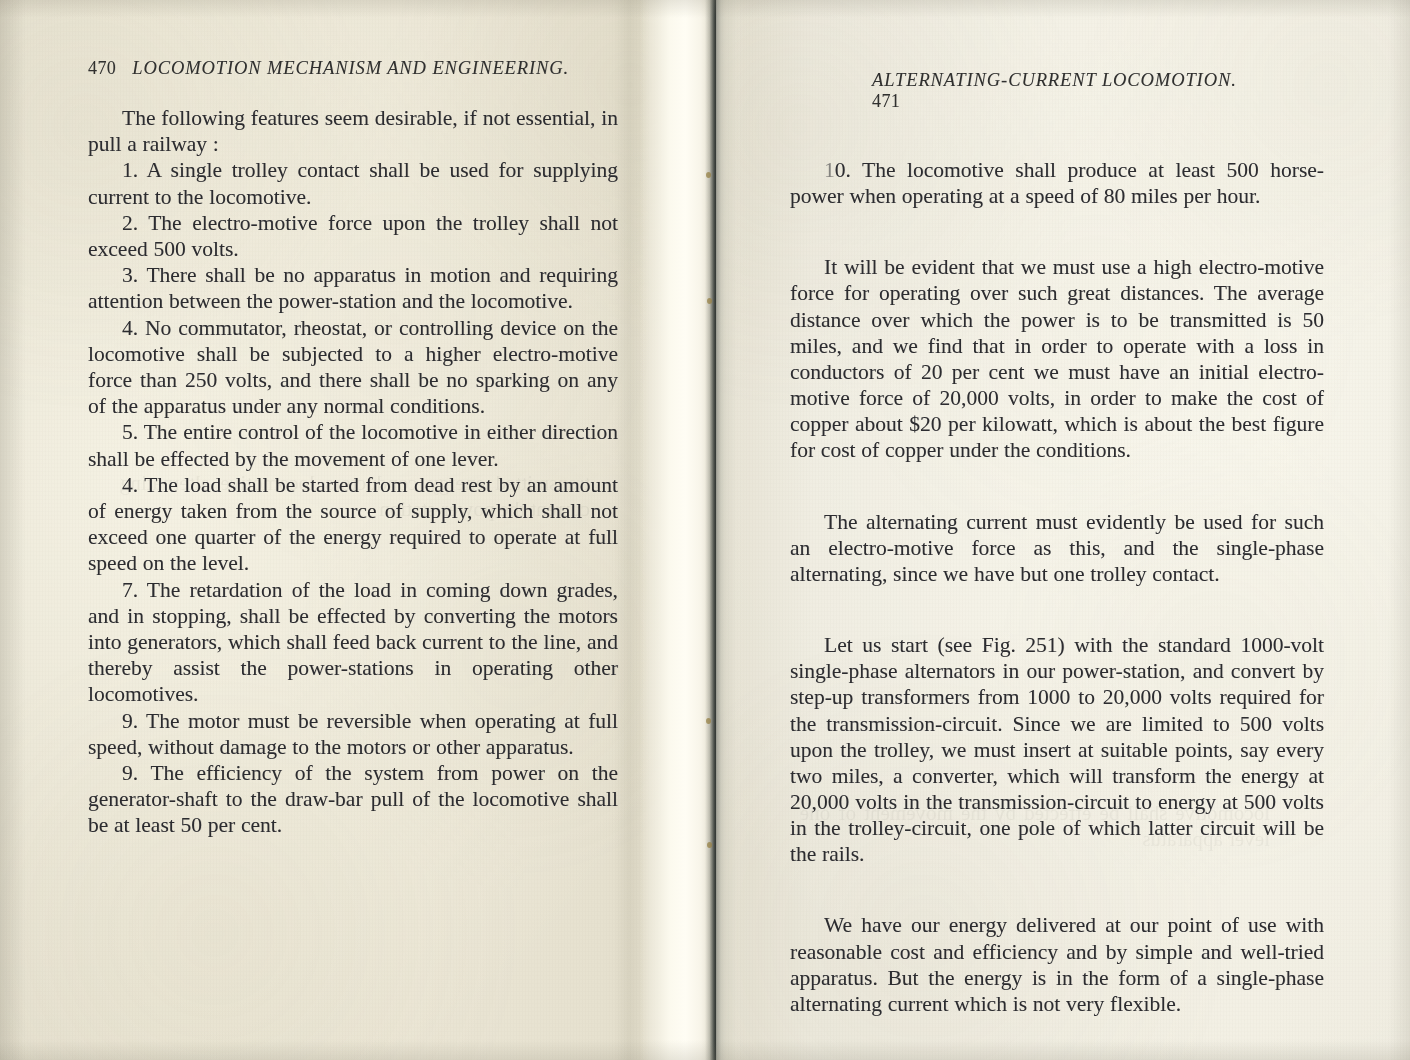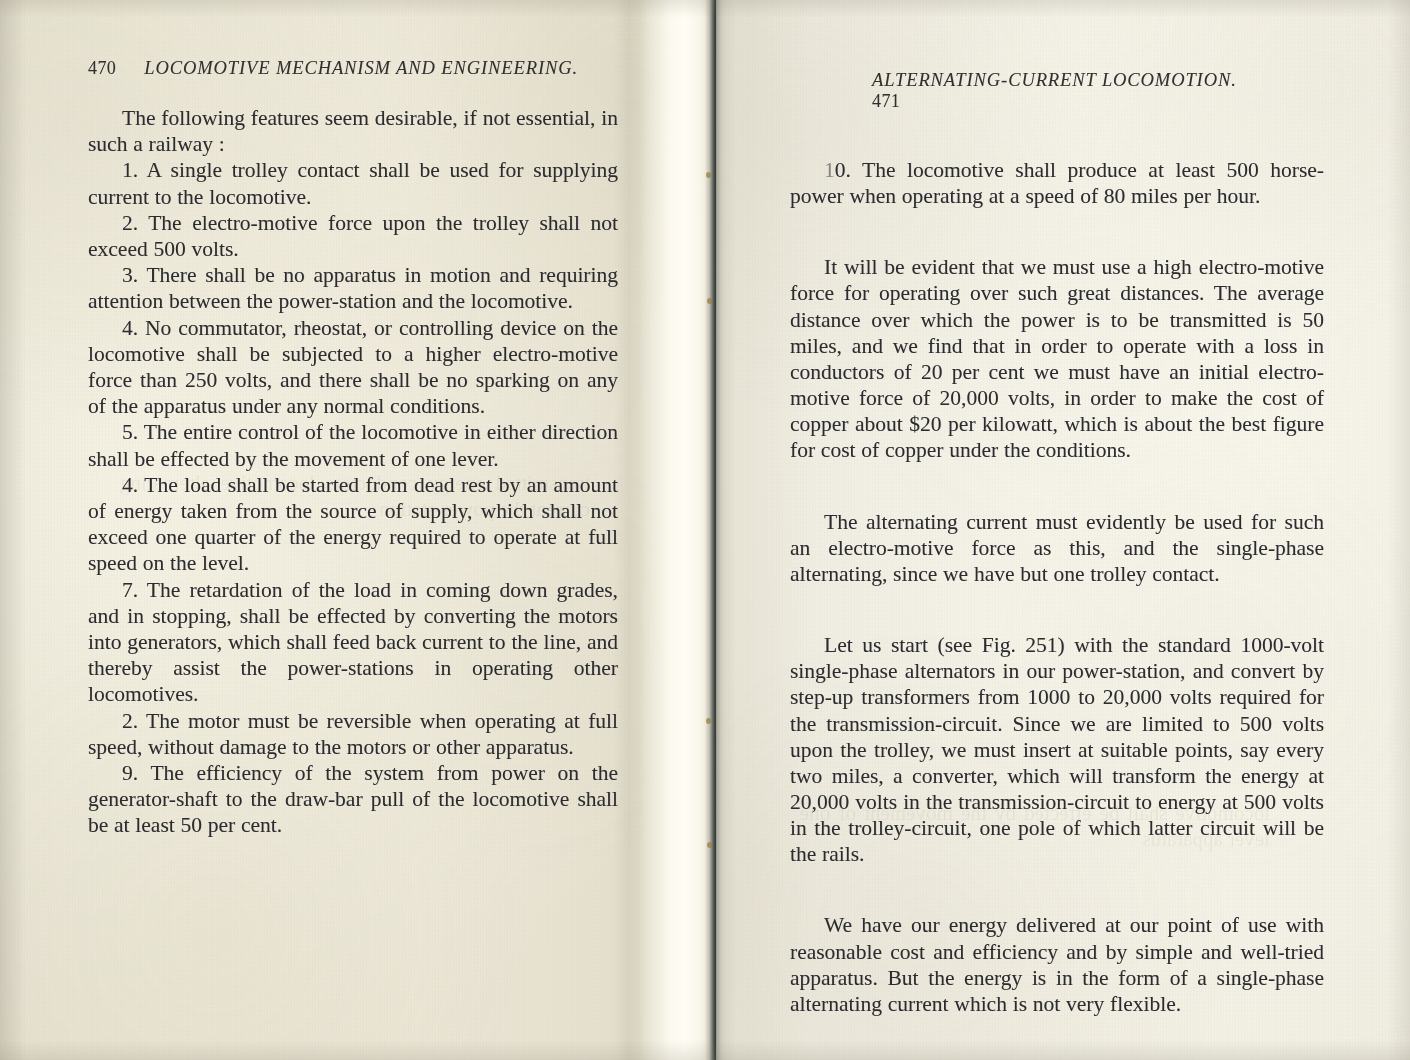--- a/index.html
+++ b/index.html
@@ -133,21 +133,21 @@
     color: #30302f;
     margin-bottom: 26px;
     display: flex;
     align-items: baseline;
   }
   .runhead .folio {
     font-style: normal;
     letter-spacing: 0.4px;
     font-size: 18px;
   }
-  .runhead-left .folio  { margin-right: 28px; }
+  .runhead-left .folio  { margin-right: 16px; }
   .runhead-right { justify-content: flex-end; padding-left: 66px; flex-direction: column; }
   .runhead-right .folio { margin-left: 16px; }
 
   p.para {
     margin: 0;
     font-size: 21.5px;
     line-height: 26.2px;
     text-align: justify;
     text-indent: 34px;
     color: #2c2c30;
@@ -223,32 +223,32 @@
   <div class="gutter-fold-hi"></div>
   <div class="gutter-speck" style="left:706px; top:172px;"></div>
   <div class="gutter-speck" style="left:707px; top:298px;"></div>
   <div class="gutter-speck" style="left:706px; top:718px;"></div>
   <div class="gutter-speck" style="left:707px; top:842px;"></div>
 
   <div class="col col-left">
 
     <div class="runhead runhead-left">
       <span class="folio">470</span>
-      <span>LOCOMOTIVE MECHANISM AND ENGINEERING.</span>
+      <span>LOCOMOTION MECHANISM AND ENGINEERING.</span>
     </div>
 
-    <p class="para">The following features seem desirable, if not essential, in such a railway :</p>
+    <p class="para">The following features seem desirable, if not essential, in pull a railway :</p>
     <p class="para">1. A single trolley contact shall be used for supplying current to the locomotive.</p>
     <p class="para">2. The electro-motive force upon the trolley shall not exceed 500 volts.</p>
     <p class="para">3. There shall be no apparatus in motion and requiring attention between the power-station and the locomotive.</p>
     <p class="para">4. No commutator, rheostat, or controlling device on the locomotive shall be subjected to a higher electro-motive force than 250 volts, and there shall be no sparking on any of the apparatus under any normal conditions.</p>
     <p class="para">5. The entire control of the locomotive in either direction shall be effected by the movement of one lever.</p>
     <p class="para">4. The load shall be started from dead rest by an amount of energy taken from the source of supply, which shall not exceed one quarter of the energy required to operate at full speed on the level.</p>
     <p class="para">7. The retardation of the load in coming down grades, and in stopping, shall be effected by converting the motors into generators, which shall feed back current to the line, and thereby assist the power-stations in operating other locomotives.</p>
-    <p class="para">2. The motor must be reversible when operating at full speed, without damage to the motors or other apparatus.</p>
+    <p class="para">9. The motor must be reversible when operating at full speed, without damage to the motors or other apparatus.</p>
     <p class="para">9. The efficiency of the system from power on the generator-shaft to the draw-bar pull of the locomotive shall be at least 50 per cent.</p>
   </div>
 
   <div class="col col-right">
 
     <div class="runhead runhead-right">
       <span>ALTERNATING-CURRENT LOCOMOTION.</span>
       <span class="folio">471</span>
     </div>
 

